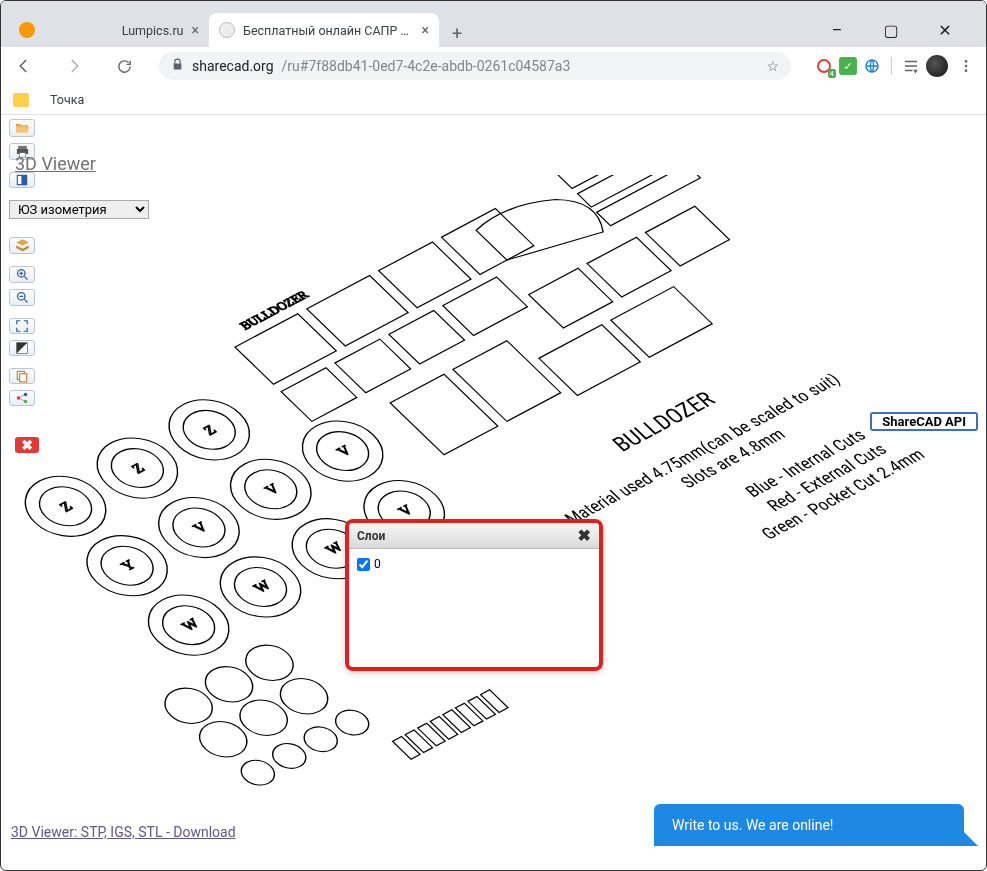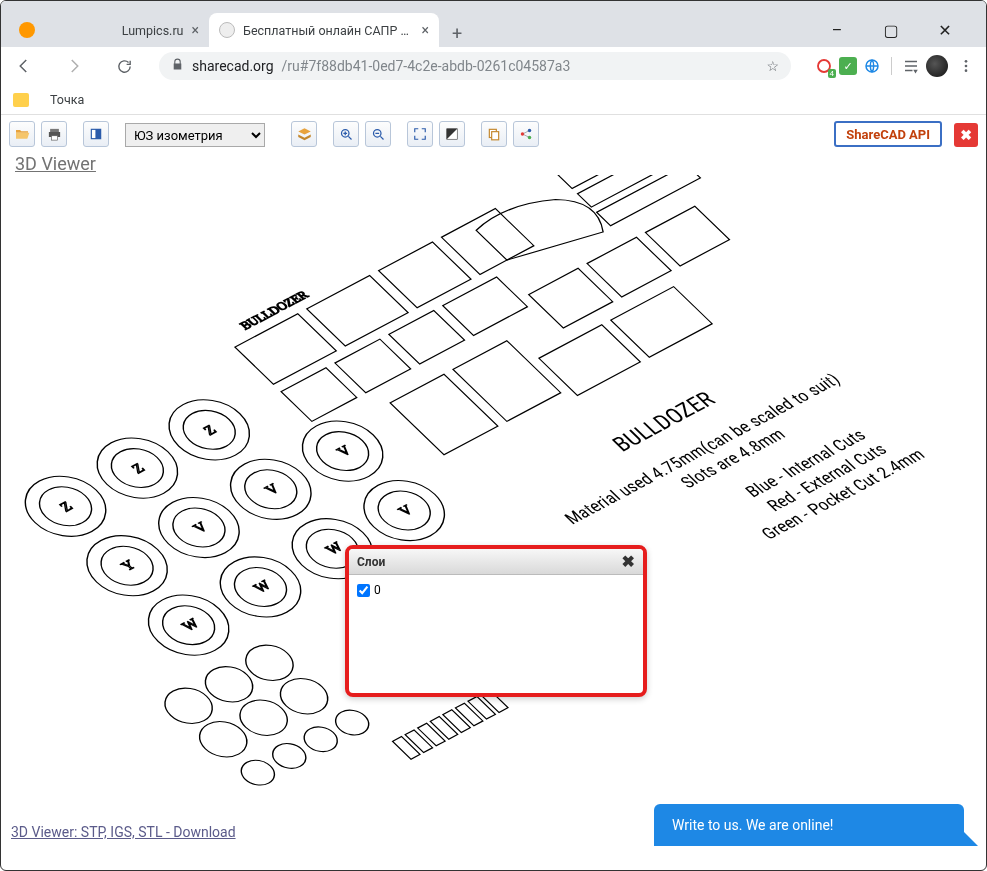--- a/index.html
+++ b/index.html
@@ -27,36 +27,36 @@
 .omnibox { flex:1; height:28px; background:#f1f3f4; border-radius:14px; display:flex; align-items:center; padding:0 12px; gap:8px; font-size:14px; color:#202124;}
 .lock { color:#5f6368; font-size:12px;}
 .url-secondary { color:#80868b; }
 .addr-right { display:flex; align-items:center; gap:6px; padding-left:4px;}
 .ext-icon { width:18px; height:18px; border-radius:3px; display:flex; align-items:center; justify-content:center; font-size:11px;}
 .bookbar { height:30px; background:#fff; display:flex; align-items:center; padding:0 12px; gap:21px; font-size:12.5px; color:#3c4043; border-bottom:1px solid #e0e0e0;}
 .bm-folder { width:16px; height:14px; background:#ffd04c; border-radius:2px;}
 
 
 .app-area { position:relative; background:#fff; height: calc(100% - 132px);}
-.sc-toolbar { height:36px; display:flex; align-items:flex-end; padding: 4px 8px; gap:6px;}
+.sc-toolbar { height:36px; display:flex; align-items:flex-start; padding: 4px 8px; gap:6px;flex-direction:column;}
 .tb-btn { width:26px; height:26px; border:1px solid #b8c6d9; background:linear-gradient(#fdfdfd,#e9eef5); border-radius:3px; display:flex; align-items:center; justify-content:center; font-size:14px;}
 .tb-sep { width:4px;}
 .tb-select { height:24px; border:1px solid #a9a9a9; font-size:13px; background:#efefef; padding:0 4px;}
 .tb-select.view { width:140px;}
 .tb-select.model { width:150px;}
-.api-btn { height:26px; border:2px solid #3b6fc4; background:#fff; color:#c2410c; font-weight:bold; font-size:13px; padding:0 10px; border-radius:3px; margin-left:auto;}
+.api-btn { height:26px; border:2px solid #3b6fc4; background:#fff; color:#000000; font-weight:bold; font-size:13px; padding:0 10px; border-radius:3px; margin-left:auto;}
 .close-red { width:24px; height:24px; background:#e53935; color:#fff; border-radius:3px; display:flex; align-items:center; justify-content:center; font-weight:bold; font-size:14px; margin-left:6px;}
 .link3d { color:#737373; font-size:18px; text-decoration:underline; padding-left:14px; display:inline-block; margin-top:2px;}
 
 
 .cad-canvas { position:absolute; inset:0; top:60px; bottom:26px; overflow:hidden;}
 .cad-svg { position:absolute; width:100%; height:100%; }
 
 
-.layers-dialog { position:absolute; left:344px; top:430px; width:302px; border:4px solid #e61d1d; border-radius:8px; box-shadow: 0 2px 6px rgba(0,0,0,.2); z-index:30; background:#fff;}
+.layers-dialog { position:absolute; left:344px; top:404px; width:258px; border:4px solid #e61d1d; border-radius:8px; box-shadow: 0 2px 6px rgba(0,0,0,.2); z-index:30; background:#fff;}
 .dlg-titlebar { height:26px; background:linear-gradient(#f7f7f7,#d9d9d9); border-bottom:1px solid #bbb; display:flex; align-items:center; padding:0 8px; font-size:12px; font-weight:bold; color:#333; border-top-left-radius:4px; border-top-right-radius:4px;}
 .dlg-close { margin-left:auto; font-size:16px; font-weight:bold; color:#333;}
 .dlg-body { padding:8px; height:118px; font-size:12px;}
 .layer-row { display:flex; align-items:center; gap:4px;}
 
 
 .footer-link { position:absolute; left:10px; bottom:12px; font-size:14px; color:#5b5b8a; text-decoration:underline;margin-top:13px;}
 
 
 .chat-bubble { position:absolute; right:22px; bottom:6px; height:42px; background:#1e88e5; color:#fff; font-size:14px; display:flex; align-items:center; padding:0 40px 0 18px; border-top-left-radius:6px; border-top-right-radius:6px; width:310px;}

